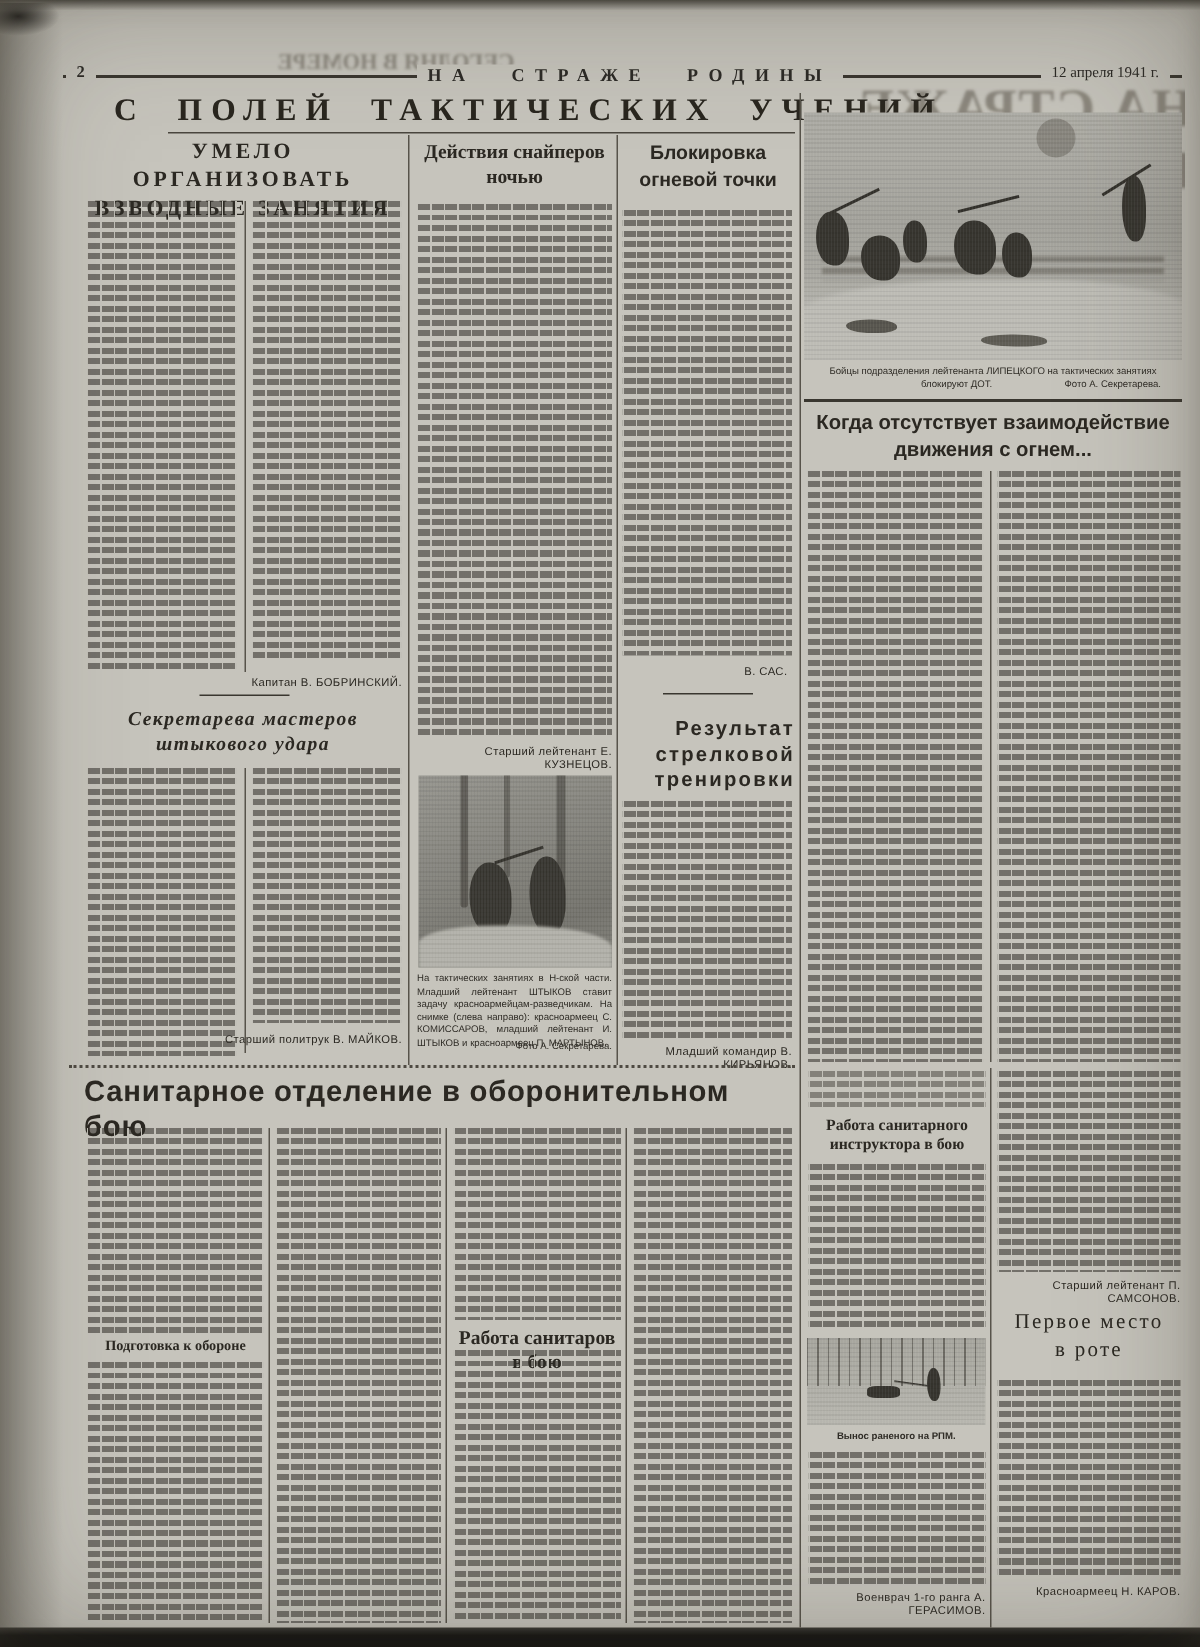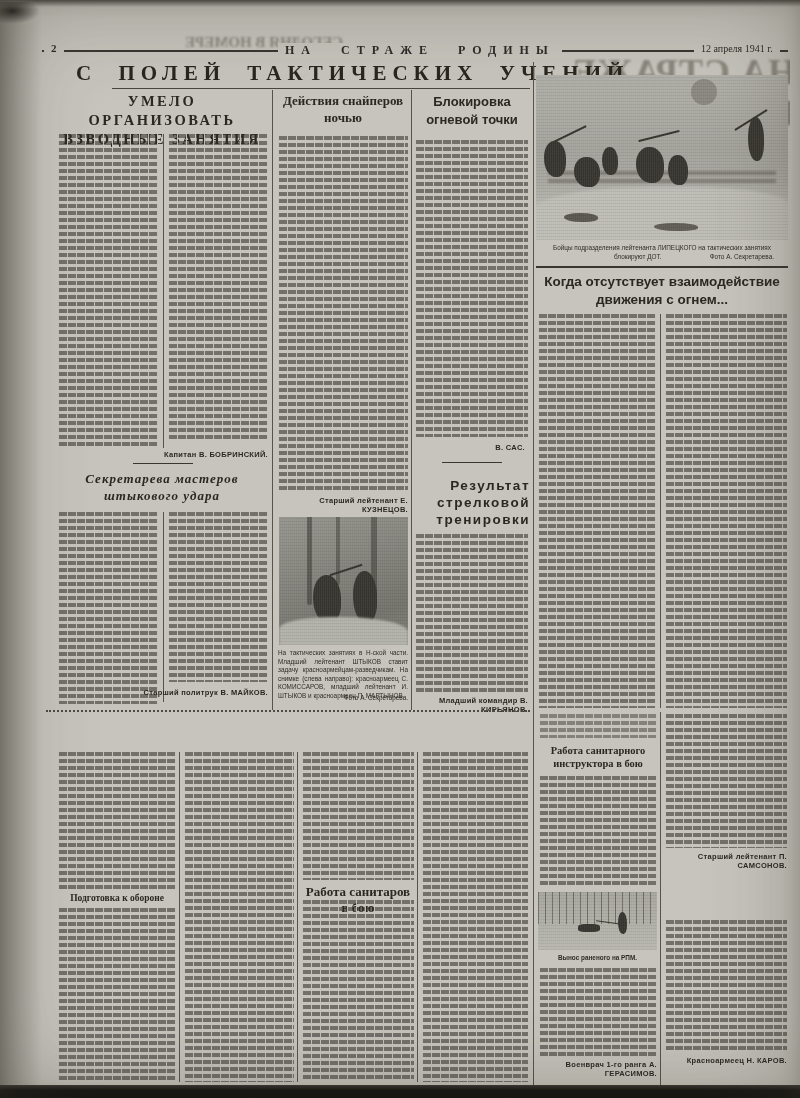--- a/index.html
+++ b/index.html
@@ -28,21 +28,21 @@
   .pageno{font-weight:bold;font-size:11px;}
   .date{font-size:10px;white-space:nowrap;}
   .onpaper{background:#c6c4bc;padding:0 7px;}
 
   .section-head{font-weight:bold;font-size:21px;letter-spacing:6px;word-spacing:10px;white-space:nowrap;color:#29261f;}
 
   .h-serif{font-family:"Liberation Serif",serif;font-weight:bold;text-align:center;color:#2b2822;}
   .h-sans{font-family:"Liberation Sans",sans-serif;font-weight:bold;text-align:center;color:#2b2822;}
   .h-italic{font-style:italic;}
 
-  .byline{font-family:"Liberation Sans",sans-serif;font-weight:bold;font-size:7.5px;text-align:right;color:#2b2822;letter-spacing:.3px;}
+  .byline{font-family:"Liberation Sans",sans-serif;font-weight:normal;font-size:7.5px;text-align:right;color:#2b2822;letter-spacing:.3px;}
   .caption{font-family:"Liberation Sans",sans-serif;font-size:6.4px;line-height:8.6px;text-align:justify;color:#2f2c26;}
   .credit{font-family:"Liberation Sans",sans-serif;font-size:6.4px;color:#2f2c26;}
 
   .photo{overflow:hidden;filter:contrast(.95);}
   .fig{position:absolute;background:#33312b;border-radius:45% 50% 38% 52%;filter:blur(.5px);}
   .bar{position:absolute;height:2px;background:#2f2d27;filter:blur(.4px);}
   .grain{position:absolute;inset:0;background:
       repeating-linear-gradient(0deg, rgba(0,0,0,.06) 0 1px, transparent 1px 3px),
       repeating-linear-gradient(90deg, rgba(255,255,255,.05) 0 1px, transparent 1px 2px);}
   .ghost{transform:scaleX(-1);filter:blur(.9px);color:rgba(58,50,38,.42);font-weight:900;white-space:pre-wrap;}
@@ -158,20 +158,21 @@
   <div class="abs h-sans" style="left:536px;top:273px;width:252px;font-size:13.5px;line-height:18px;">
     <div>Когда отсутствует взаимодействие</div>
     <div>движения с огнем...</div>
   </div>
   <div class="abs vrule" style="left:660px;top:314px;height:394px;"></div>
   <div class="abs greek" style="left:538px;top:314px;width:118px;height:394px;"></div>
   <div class="abs greek" style="left:665px;top:314px;width:122px;height:394px;"></div>
 
   <div class="abs dotted" style="left:46px;top:710px;width:484px;"></div>
 
+  <div class="abs h-sans" style="left:56px;top:717px;width:472px;font-size:19.5px;letter-spacing:.5px;text-align:left;">Санитарное отделение в оборонительном бою</div>
 
   <div class="abs vrule" style="left:179px;top:752px;height:330px;"></div>
   <div class="abs vrule" style="left:297px;top:752px;height:330px;"></div>
   <div class="abs vrule" style="left:417px;top:752px;height:330px;"></div>
   <div class="abs vrule" style="left:660px;top:712px;height:373px;"></div>
 
   <div class="abs greek" style="left:58px;top:752px;width:118px;height:138px;"></div>
   <div class="abs h-serif" style="left:58px;top:893px;width:118px;font-size:9.5px;">Подготовка к обороне</div>
   <div class="abs greek" style="left:58px;top:908px;width:118px;height:174px;"></div>
 
@@ -196,17 +197,21 @@
     <div class="fig" style="left:80px;top:20px;width:9px;height:22px;"></div>
     <div class="bar" style="left:58px;top:30px;width:26px;transform:rotate(8deg);height:1px;"></div>
     <div class="grain"></div>
   </div>
   <div class="abs caption" style="left:538px;top:954px;width:119px;text-align:center;font-weight:bold;">Вынос раненого на РПМ.</div>
   <div class="abs greek" style="left:539px;top:968px;width:118px;height:88px;"></div>
   <div class="abs byline" style="left:539px;top:1060px;width:118px;">Военврач 1-го ранга А. ГЕРАСИМОВ.</div>
 
   <div class="abs greek" style="left:665px;top:714px;width:122px;height:134px;"></div>
   <div class="abs byline" style="left:665px;top:852px;width:122px;">Старший лейтенант П. САМСОНОВ.</div>
+  <div class="abs h-serif" style="left:665px;top:872px;width:122px;font-size:14px;line-height:19px;font-weight:normal;letter-spacing:1.5px;">
+    <div>Первое место</div>
+    <div>в роте</div>
+  </div>
   <div class="abs greek" style="left:665px;top:920px;width:122px;height:132px;"></div>
   <div class="abs byline" style="left:665px;top:1056px;width:122px;">Красноармеец Н. КАРОВ.</div>
 
   <div class="abs vignette" style="left:0;top:0;width:800px;height:1098px;"></div>
 </div>
 
 </body></html>

